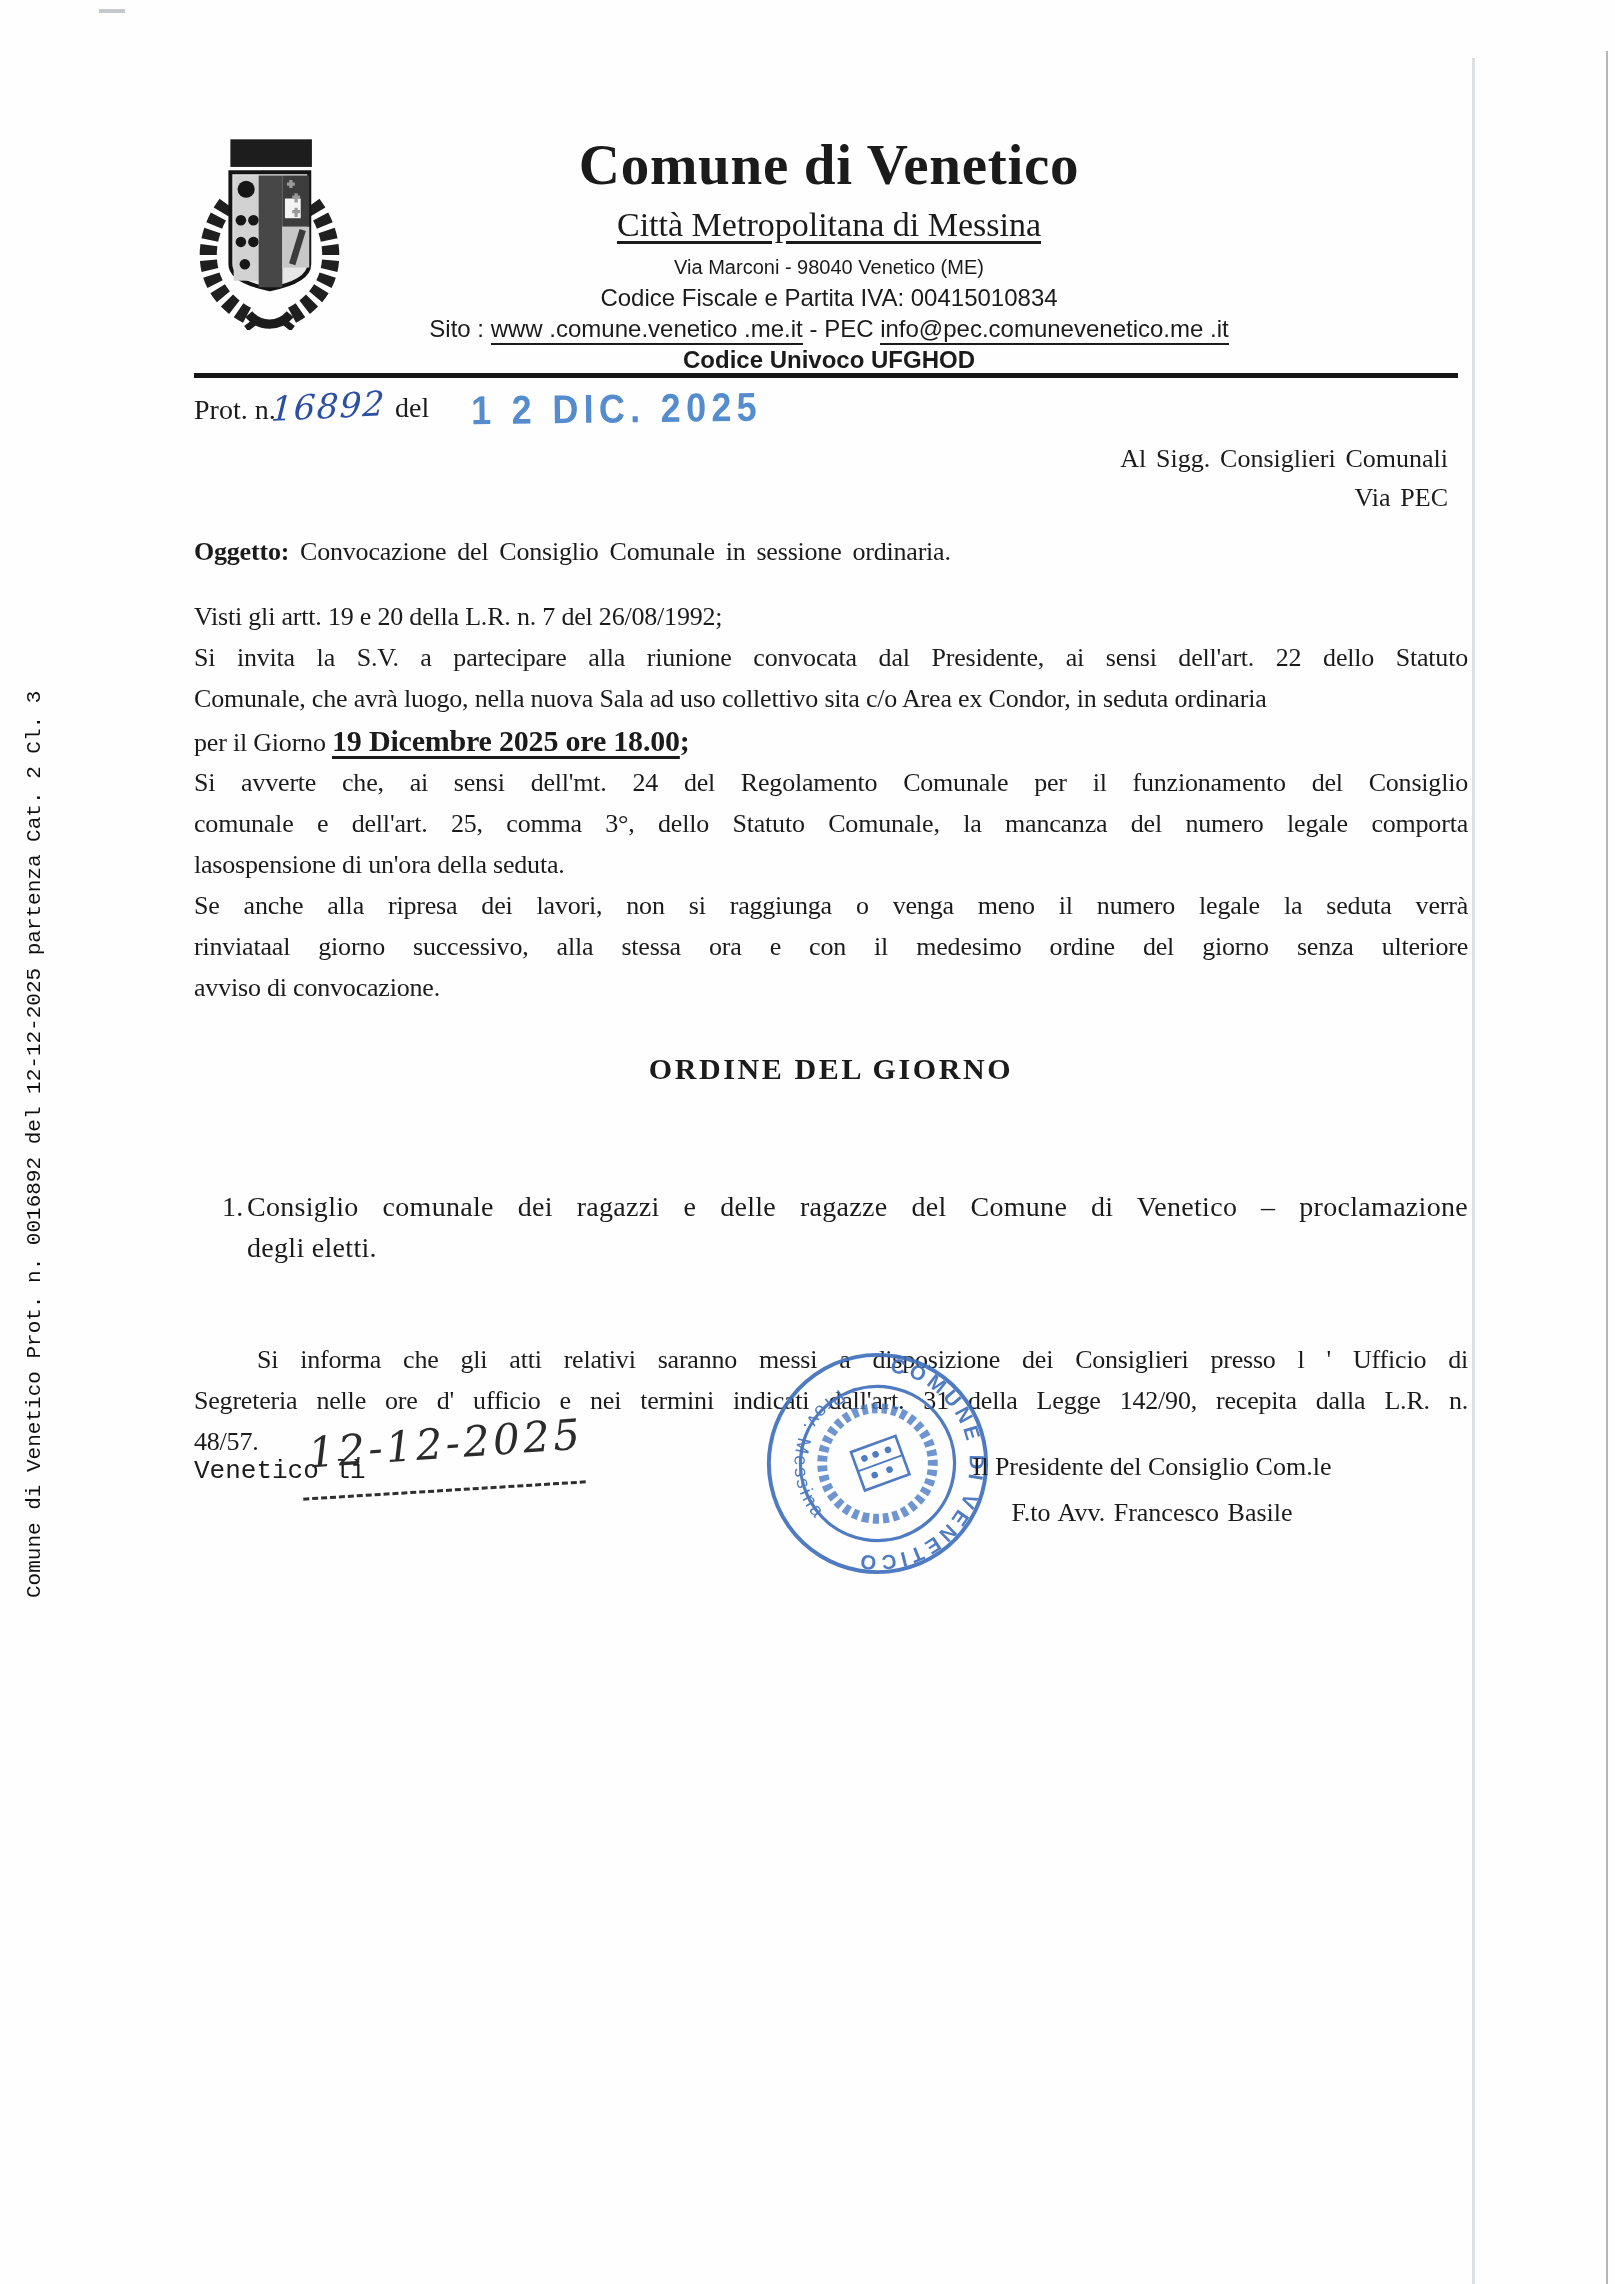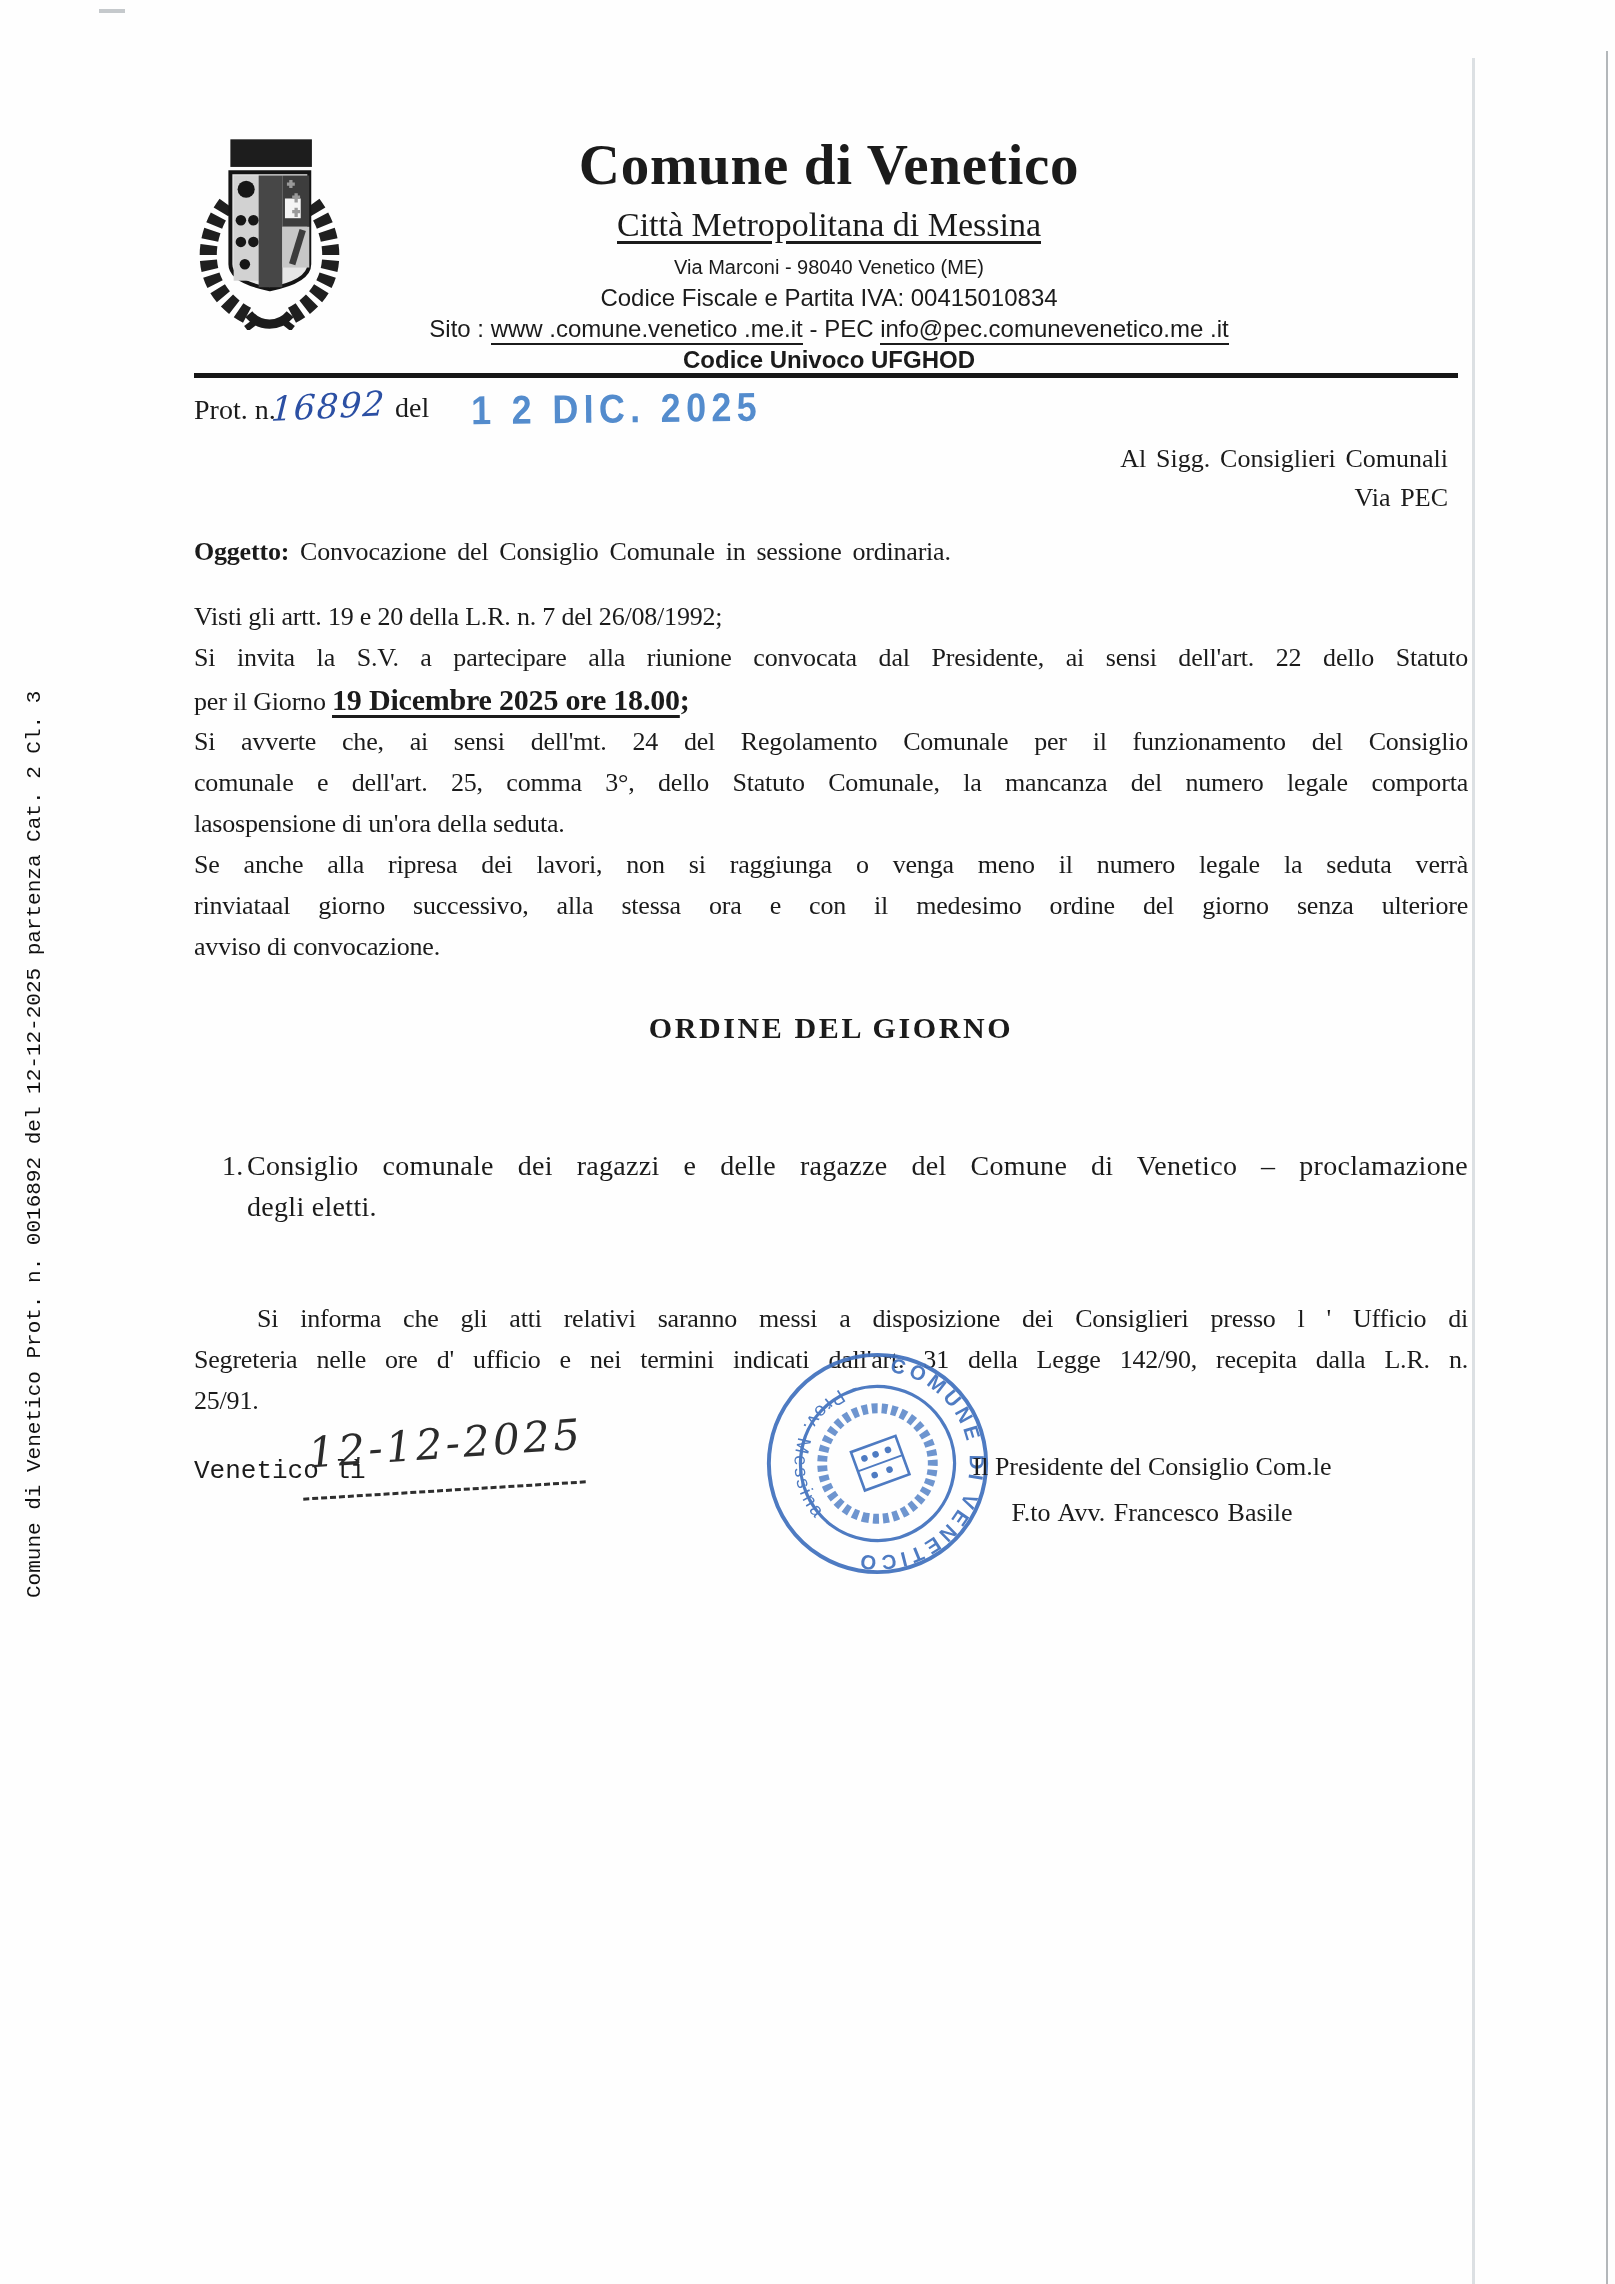--- a/index.html
+++ b/index.html
@@ -117,20 +117,21 @@
   <div class="abs date-stamp">1 2 DIC. 2025</div>
 
   <div class="abs recip recip1">Al Sigg. Consiglieri Comunali</div>
   <div class="abs recip recip2">Via PEC</div>
 
   <div class="abs flow">
     <div class="oggetto"><span class="b">Oggetto:</span><span> Convocazione del Consiglio Comunale in sessione ordinaria.</span></div>
     <div>Visti gli artt. 19 e 20 della L.R. n. 7 del 26/08/1992;</div>
     <div>
         <div class="line jl">Si invita la S.V. a partecipare alla riunione convocata dal Presidente, ai sensi dell'art. 22 dello Statuto</div>
+        <div class="line">Comunale, che avrà luogo,  nella nuova Sala ad uso collettivo sita c/o  Area ex Condor, in seduta ordinaria</div>
       </div>
     <div class="p3"><span>per il Giorno </span><span class="big ul">19 Dicembre 2025 ore 18.00</span><span class="big">;</span></div>
     <div>
         <div class="line jl">Si avverte che, ai sensi dell'mt. 24 del Regolamento Comunale per il funzionamento del Consiglio</div>
         <div class="line jl">comunale e dell'art. 25, comma 3°, dello Statuto Comunale, la mancanza del numero legale comporta</div>
         <div class="line">lasospensione di un'ora della seduta.</div>
       </div>
     <div>
         <div class="line jl">Se anche alla ripresa dei lavori, non si raggiunga o venga meno il numero legale la seduta verrà</div>
         <div class="line jl">rinviataal giorno successivo, alla stessa ora e con il medesimo ordine del giorno senza ulteriore</div>
@@ -140,21 +141,21 @@
     <div class="agenda-row">
       <div class="agenda-num">1.</div>
       <div class="agenda-txt">
           <div class="line jl">Consiglio comunale dei ragazzi e delle ragazze del Comune di Venetico – proclamazione</div>
           <div class="line">degli eletti.</div>
         </div>
     </div>
     <div class="closing">
         <div class="line jl">Si informa che gli atti relativi saranno messi a disposizione dei Consiglieri presso l ' Ufficio di</div>
         <div class="line jl">Segreteria nelle ore d' ufficio e nei termini indicati dall'art. 31 della Legge 142/90, recepita dalla L.R. n.</div>
-        <div class="line">25/91.</div>
+        <div class="line">48/57.</div>
       </div>
   </div>
 
   <div class="abs venetico">Venetico lì</div>
   <div class="abs hand-date">12-12-2025</div>
   <div class="abs hand-underline"></div>
 
   <svg class="abs stamp-svg" viewBox="0 0 360 360">
     <g transform="rotate(100 180 180)">
       <circle cx="180" cy="180" r="165" fill="none" stroke="#4070bd" stroke-width="6"></circle>

